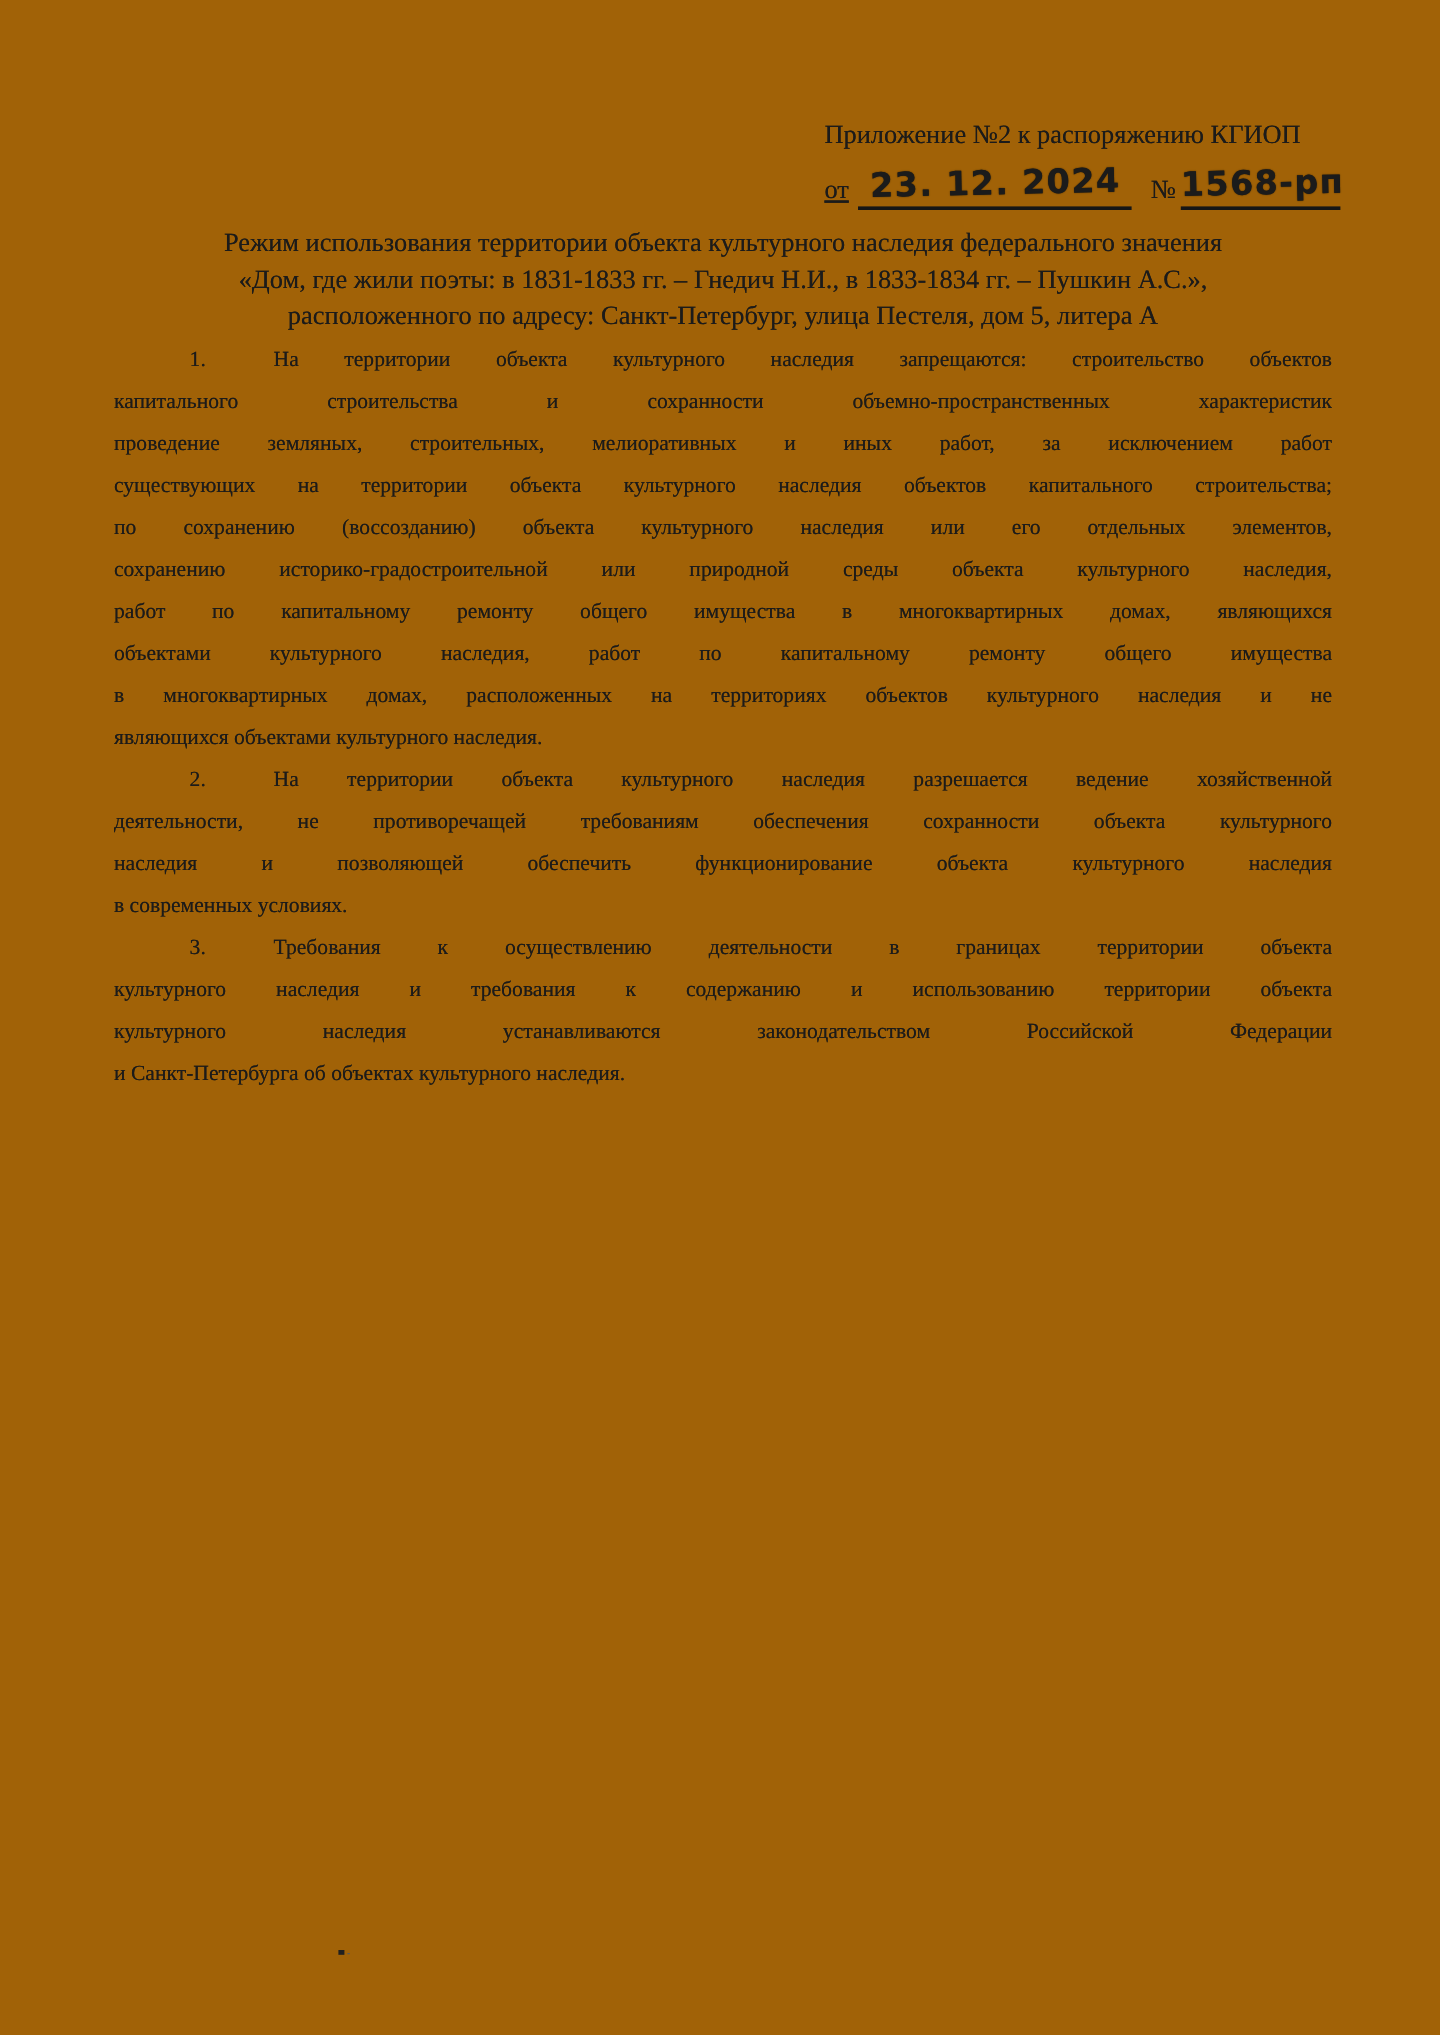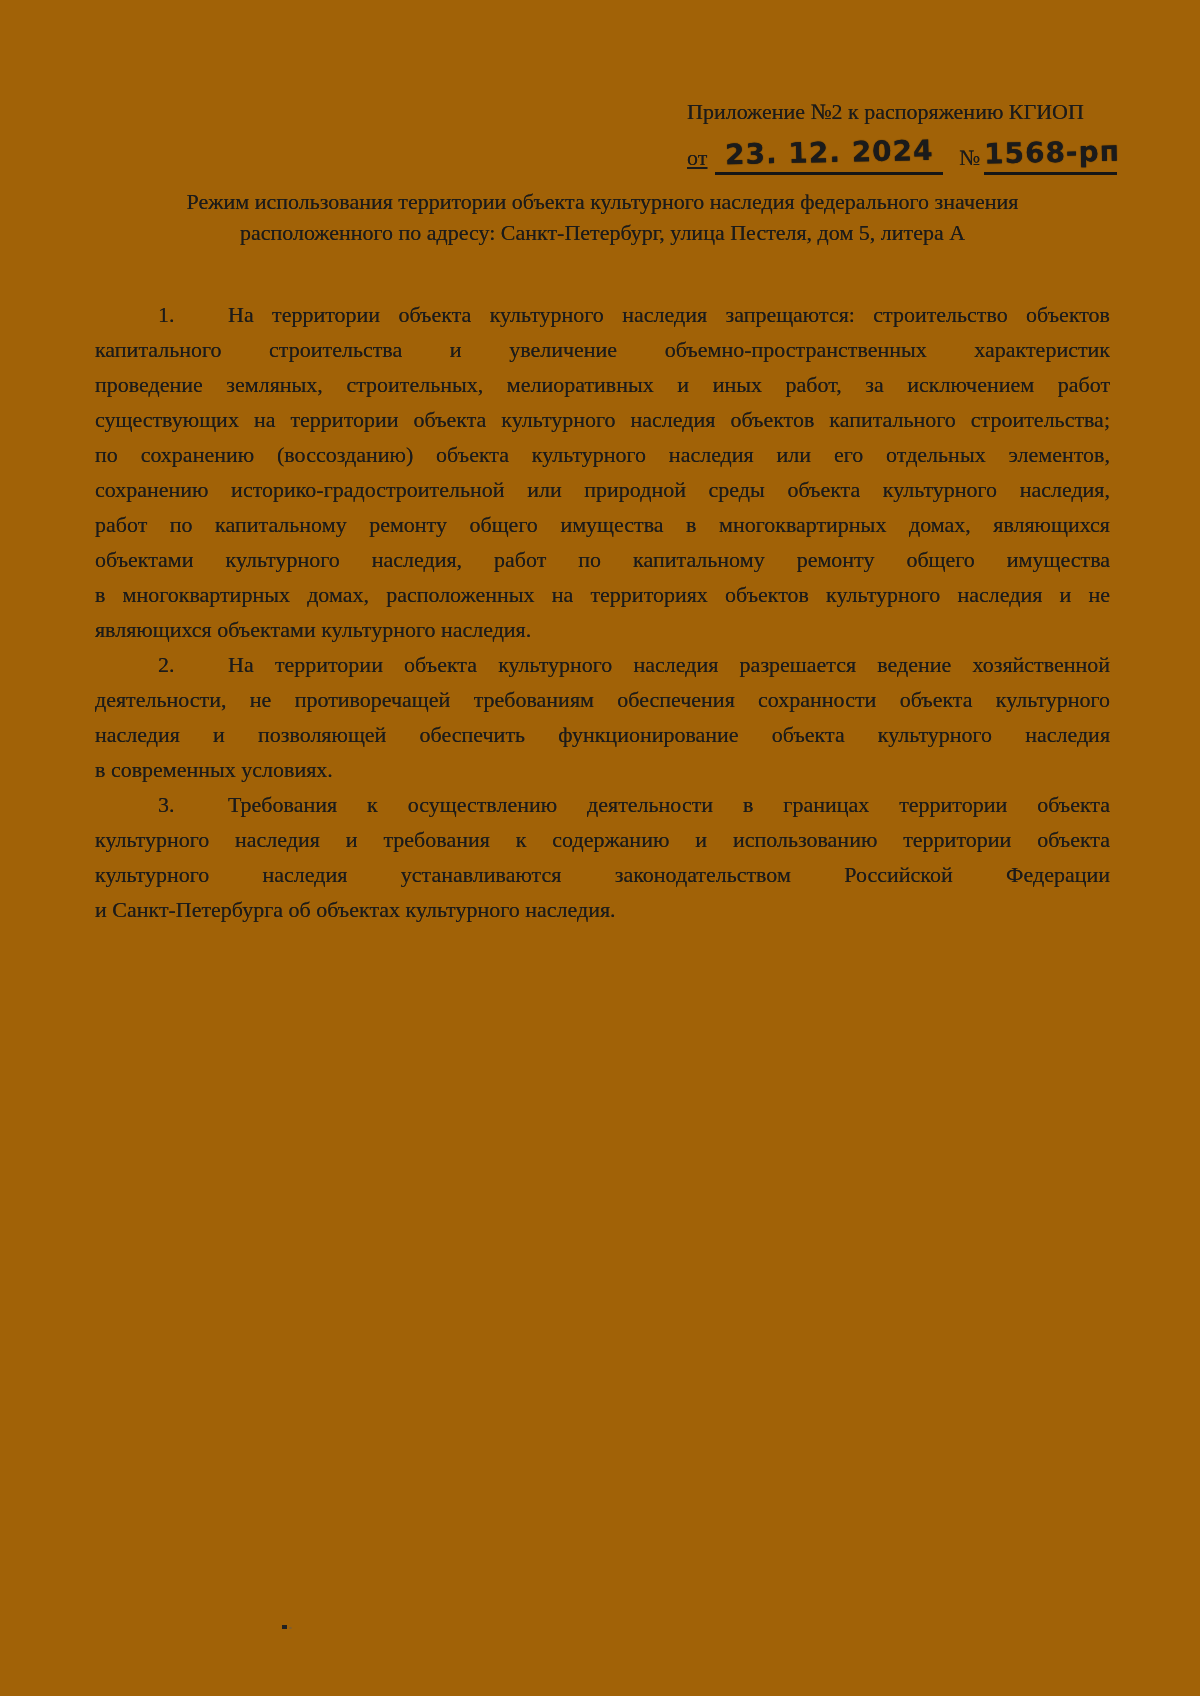--- a/index.html
+++ b/index.html
@@ -27,22 +27,22 @@
     font-size:28px;letter-spacing:1px;line-height:38px;
     display:inline-block;transform:rotate(-1.2deg);
     white-space:nowrap;text-shadow:0 0 1px rgba(10,10,10,0.9);
   }
 
   
   .title{position:absolute;left:95px;top:187px;width:1015px;
          text-align:center;font-size:22px;line-height:30.5px;}
 
   
-  .doc-body{position:absolute;left:95px;top:297px;width:1015px;
-            font-size:22px;line-height:35px;}
+  .doc-body{position:absolute;left:95px;top:282px;width:1015px;
+            font-size:18px;line-height:35px;}
   .bline{height:35px;overflow:hidden;}
   .jline{text-align:justify;text-align-last:justify;}
   .lastline{text-align:right;text-align-last:left;}
   .pnum{display:inline-block;margin-left:63px;width:70px;}
 
   
   .speck{position:absolute;left:282px;top:1625px;width:5px;height:4px;
          background:#202020;box-shadow:6px 1px 0 -1.5px #5a5a5a;}
 </style>
 </head>
@@ -55,27 +55,28 @@
     <div class="ap-line2">
       <span class="from">от</span>
       <span class="fill date-fill"><span class="hw">23. 12. 2024</span></span>
       <span class="nosign">№</span>
       <span class="fill num-fill"><span class="hw">1568-рп</span></span>
     </div>
   </div>
 
   <div class="title">
     <div class="t-line">Режим использования территории объекта культурного наследия федерального значения</div>
+    <div class="t-line">«Дом, где жили поэты: в 1831-1833 гг. – Гнедич Н.И., в 1833-1834 гг. – Пушкин А.С.»,</div>
     <div class="t-line">расположенного по адресу: Санкт-Петербург, улица Пестеля, дом 5, литера А</div>
   </div>
 
   <div class="doc-body">
 
     <div class="bline jline"><span class="pnum">1.</span><span>На территории объекта культурного наследия запрещаются: строительство объектов</span></div>
-    <div class="bline jline">капитального строительства и увеличение объемно-пространственных характеристик</div>
+    <div class="bline jline">капитального строительства и сохранности объемно-пространственных характеристик</div>
     <div class="bline jline">проведение земляных, строительных, мелиоративных и иных работ, за исключением работ</div>
     <div class="bline jline">существующих на территории объекта культурного наследия объектов капитального строительства;</div>
     <div class="bline jline">по сохранению (воссозданию) объекта культурного наследия или его отдельных элементов,</div>
     <div class="bline jline">сохранению историко-градостроительной или природной среды объекта культурного наследия,</div>
     <div class="bline jline">работ по капитальному ремонту общего имущества в многоквартирных домах, являющихся</div>
     <div class="bline jline">объектами культурного наследия, работ по капитальному ремонту общего имущества</div>
     <div class="bline jline">в многоквартирных домах, расположенных на территориях объектов культурного наследия и не</div>
     <div class="bline lastline">являющихся объектами культурного наследия.</div>
 
     <div class="bline jline"><span class="pnum">2.</span><span>На территории объекта культурного наследия разрешается ведение хозяйственной</span></div>

